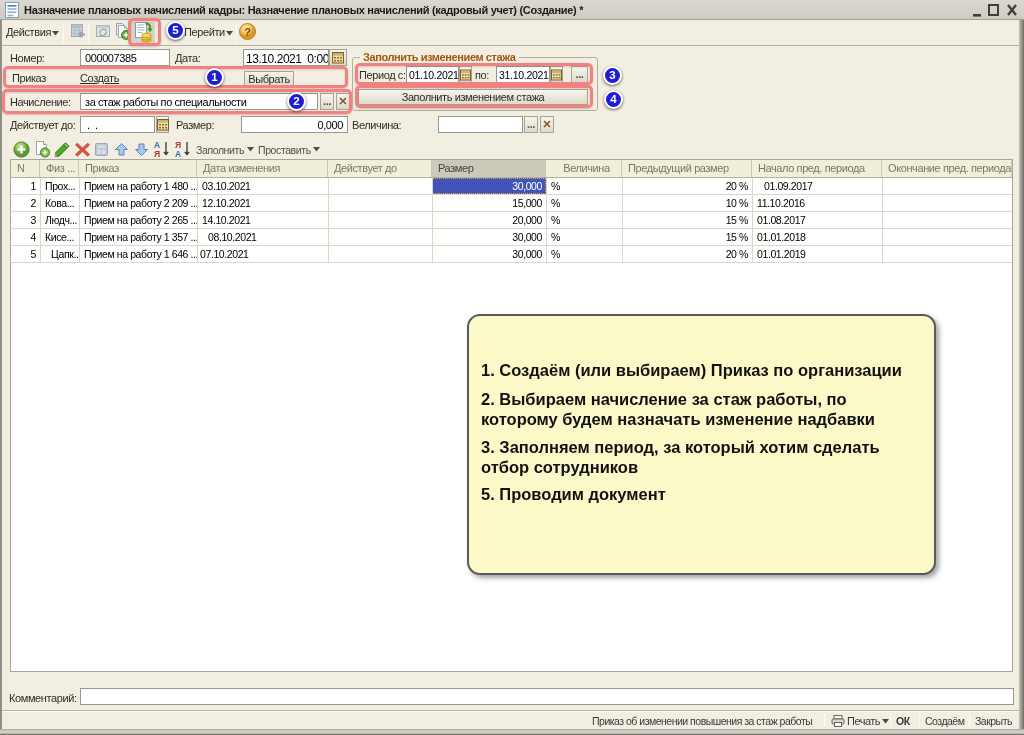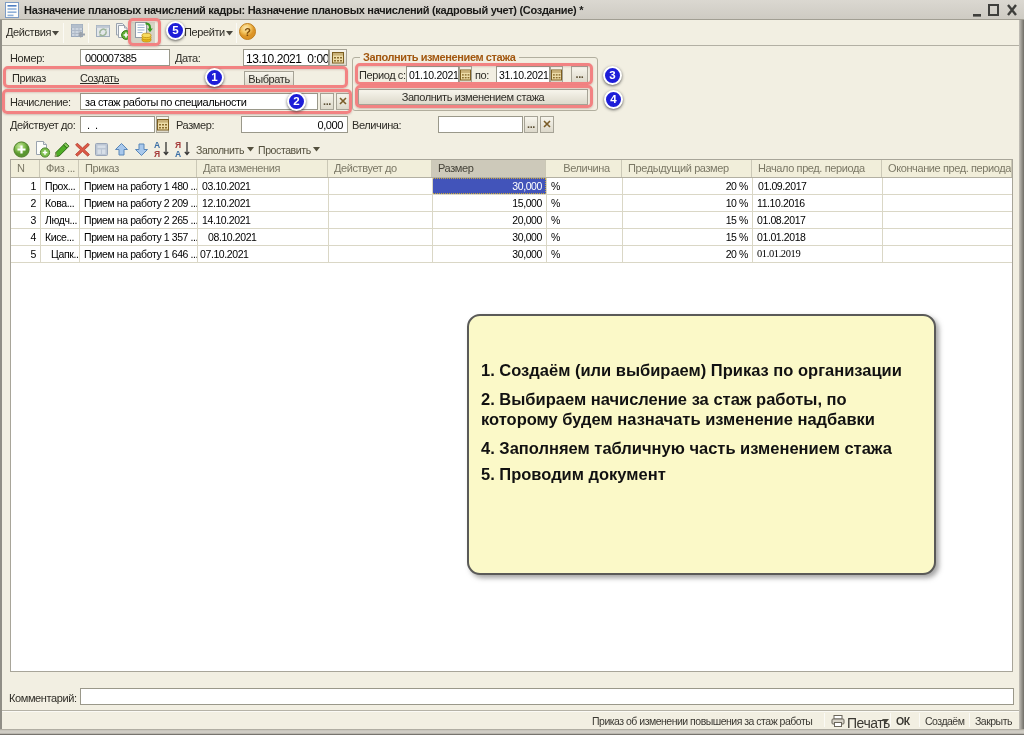--- a/index.html
+++ b/index.html
@@ -255,21 +255,21 @@
 <div class="hdrcell" style="left:871px;width:130px;">Окончание пред. периода</div>
 <div class="abs" style="left:0;top:17px;width:1001px;height:1px;background:#b3b0a2"></div>
 <div class="abs" style="left:0;top:34px;width:1001px;height:1px;background:#dad7c6"></div>
 <div class="cell" style="left:0px;top:18px;width:29px;height:16px;text-align:right;padding-right:4px;">1</div>
 <div class="cell" style="left:29px;top:18px;width:39px;height:16px;padding-left:5px;">Прох...</div>
 <div class="cell" style="left:68px;top:18px;width:118px;height:16px;padding-left:5px;">Прием на работу 1 480 ...</div>
 <div class="cell" style="left:186px;top:18px;width:131px;height:16px;padding-left:5px;">03.10.2021</div>
 <div class="cell" style="left:421px;top:18px;width:114px;height:16px;text-align:right;padding-right:4px;background:#4254ba;color:#fff;outline:1px dotted #caa93c;outline-offset:-1px;">30,000</div>
 <div class="cell" style="left:535px;top:18px;width:76px;height:16px;padding-left:5px;">%</div>
 <div class="cell" style="left:611px;top:18px;width:130px;height:16px;text-align:right;padding-right:4px;">20 %</div>
-<div class="cell" style="left:741px;top:18px;width:130px;height:16px;padding-left:6px;">01.09.2017</div>
+<div class="cell" style="left:741px;top:18px;width:130px;height:16px;padding-left:12px;">01.09.2017</div>
 <div class="abs" style="left:0;top:51px;width:1001px;height:1px;background:#dad7c6"></div>
 <div class="cell" style="left:0px;top:35px;width:29px;height:16px;text-align:right;padding-right:4px;">2</div>
 <div class="cell" style="left:29px;top:35px;width:39px;height:16px;padding-left:5px;">Кова...</div>
 <div class="cell" style="left:68px;top:35px;width:118px;height:16px;padding-left:5px;">Прием на работу 2 209 ...</div>
 <div class="cell" style="left:186px;top:35px;width:131px;height:16px;padding-left:5px;">12.10.2021</div>
 <div class="cell" style="left:421px;top:35px;width:114px;height:16px;text-align:right;padding-right:4px;">15,000</div>
 <div class="cell" style="left:535px;top:35px;width:76px;height:16px;padding-left:5px;">%</div>
 <div class="cell" style="left:611px;top:35px;width:130px;height:16px;text-align:right;padding-right:4px;">10 %</div>
 <div class="cell" style="left:741px;top:35px;width:130px;height:16px;padding-left:5px;">11.10.2016</div>
 <div class="abs" style="left:0;top:68px;width:1001px;height:1px;background:#dad7c6"></div>
@@ -291,49 +291,49 @@
 <div class="cell" style="left:611px;top:69px;width:130px;height:16px;text-align:right;padding-right:4px;">15 %</div>
 <div class="cell" style="left:741px;top:69px;width:130px;height:16px;padding-left:5px;">01.01.2018</div>
 <div class="abs" style="left:0;top:102px;width:1001px;height:1px;background:#dad7c6"></div>
 <div class="cell" style="left:0px;top:86px;width:29px;height:16px;text-align:right;padding-right:4px;">5</div>
 <div class="cell" style="left:29px;top:86px;width:39px;height:16px;padding-left:11px;">Цапк...</div>
 <div class="cell" style="left:68px;top:86px;width:118px;height:16px;padding-left:5px;">Прием на работу 1 646 ...</div>
 <div class="cell" style="left:186px;top:86px;width:131px;height:16px;padding-left:3px;">07.10.2021</div>
 <div class="cell" style="left:421px;top:86px;width:114px;height:16px;text-align:right;padding-right:4px;">30,000</div>
 <div class="cell" style="left:535px;top:86px;width:76px;height:16px;padding-left:5px;">%</div>
 <div class="cell" style="left:611px;top:86px;width:130px;height:16px;text-align:right;padding-right:4px;">20 %</div>
-<div class="cell" style="left:741px;top:86px;width:130px;height:16px;padding-left:5px;font-family:Liberation Serif, serif;">01.01.2019</div>
+<div class="cell" style="left:741px;top:86px;width:130px;height:16px;padding-left:5px;">01.01.2019</div>
 <div class="gline" style="left:29px;top:18px;width:1px;height:85px"></div>
 <div class="gline" style="left:68px;top:18px;width:1px;height:85px"></div>
 <div class="gline" style="left:186px;top:18px;width:1px;height:85px"></div>
 <div class="gline" style="left:317px;top:18px;width:1px;height:85px"></div>
 <div class="gline" style="left:421px;top:18px;width:1px;height:85px"></div>
 <div class="gline" style="left:535px;top:18px;width:1px;height:85px"></div>
 <div class="gline" style="left:611px;top:18px;width:1px;height:85px"></div>
 <div class="gline" style="left:741px;top:18px;width:1px;height:85px"></div>
 <div class="gline" style="left:871px;top:18px;width:1px;height:85px"></div>
 </div>
 
 <div class="abs" style="left:467px;top:314px;width:469px;height:261px;background:#fbf9c8;border:2px solid #5a5a58;border-radius:13px;box-shadow:3px 3px 5px rgba(90,90,90,.55)">
 <div style="position:absolute;left:12px;top:44px;width:455px;font-size:16.5px;font-weight:bold;color:#111;line-height:20.5px">
 <div>1. Создаём (или выбираем) Приказ по организации</div>
 <div style="margin-top:8px">2. Выбираем начисление за стаж работы, по<br>которому будем назначать изменение надбавки</div>
-<div style="margin-top:8px">4. Заполняем табличную часть изменением стажа</div>
+<div style="margin-top:7px">3. Заполняем период, за который хотим сделать<br>отбор сотрудников</div>
 <div style="margin-top:6px">5. Проводим документ</div>
 </div>
 </div>
 
 <div class="lbl" style="left:592px;top:715px;color:#3b3933;font-size:10.5px;letter-spacing:-0.5px">Приказ об изменении повышения за стаж работы</div>
 <div class="sep" style="left:824px;top:713px;height:14px"></div>
 <svg class="abs" style="left:831px;top:715px" width="14" height="12" viewBox="0 0 14 12">
 <rect x="3" y="0.5" width="8" height="3.5" fill="#fff" stroke="#6b675c"></rect>
 <rect x="1" y="4" width="12" height="5" rx="1" fill="#d9d5ca" stroke="#6b675c"></rect>
 <rect x="3.5" y="7.5" width="7" height="4" fill="#fff" stroke="#6b675c"></rect>
 </svg>
-<div class="lbl" style="left:847px;top:715px;color:#3b3933;font-size:14px;letter-spacing:-0.5px">Печать</div>
+<div class="lbl" style="left:847px;top:715px;color:#3b3933;font-size:11px;letter-spacing:-0.5px">Печать</div>
 <svg class="abs" style="left:882px;top:719px" width="8" height="5">
     <path d="M0 0h7l-3.5 4.5z" fill="#4a483f"></path>
   </svg>
 <div class="sep" style="left:890px;top:713px;height:14px"></div>
 <div class="lbl" style="left:896px;top:715px;font-weight:bold;color:#3b3933;font-size:10.5px">ОК</div>
 <div class="sep" style="left:919px;top:713px;height:14px"></div>
 <div class="lbl" style="left:925px;top:715px;color:#3b3933;font-size:10.5px;letter-spacing:-0.5px">Создаём</div>
 <div class="sep" style="left:969px;top:713px;height:14px"></div>
 <div class="lbl" style="left:975px;top:715px;color:#3b3933;font-size:10.5px;letter-spacing:-0.5px">Закрыть</div>
 

